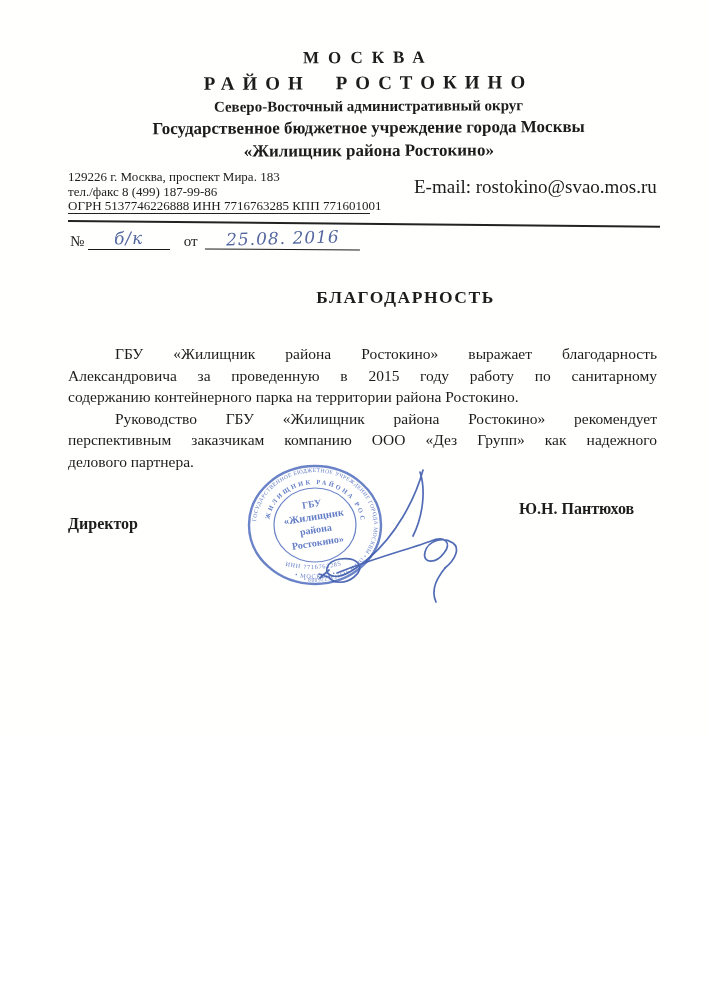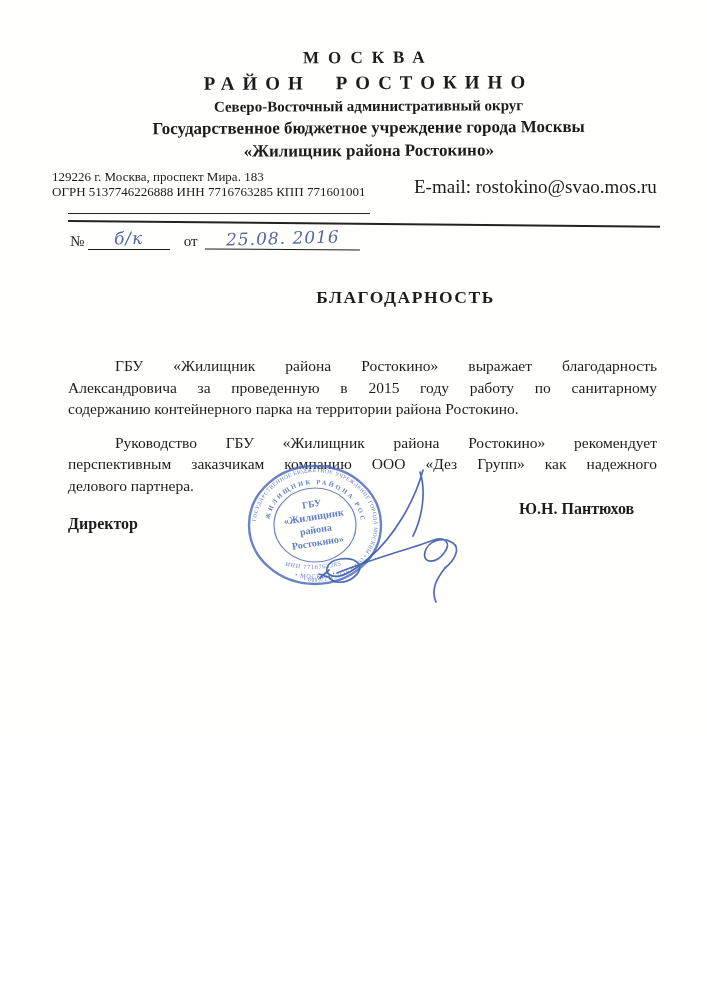--- a/index.html
+++ b/index.html
@@ -8,42 +8,42 @@
 
   
   .header{position:absolute;top:46px;left:30px;right:0;text-align:center;transform:rotate(-0.3deg);}
   .h-city{font-size:17px;font-weight:bold;letter-spacing:9px;line-height:24px;}
   .h-district{font-size:19px;font-weight:bold;letter-spacing:8px;word-spacing:12px;line-height:26px;}
   .h-okrug{font-size:15px;font-weight:bold;line-height:21px;}
   .h-org{font-size:17px;font-weight:bold;line-height:22px;}
   .h-org2{font-size:17px;font-weight:bold;line-height:23px;}
 
   
-  .contacts{position:absolute;top:170px;left:52px;font-size:13px;line-height:14.5px;}
+  .contacts{position:absolute;top:170px;left:68px;font-size:13px;line-height:14.5px;}
   .contacts div{white-space:nowrap;}
   .email{position:absolute;top:176px;left:414px;font-size:19px;}
 
   .rule-short{position:absolute;top:213px;left:68px;width:302px;border-top:1.6px solid #222;}
   .rule-long{position:absolute;top:220px;left:68px;width:592px;border-top:2px solid #222;transform:rotate(0.55deg);transform-origin:left center;}
 
   
   .ref-row{position:absolute;top:229px;left:70px;font-size:15px;}
   .uline{display:inline-block;border-bottom:1.7px solid #1a1a1a;height:20px;vertical-align:bottom;text-align:center;}
   .u-no{width:82px;}
   .u-date{width:155px;transform:rotate(0.4deg);}
   .ot{margin-left:10px;margin-right:4px;}
   .hand{font-style:italic;color:#54679f;font-size:17px;letter-spacing:1px;display:inline-block;transform:rotate(-2deg);position:relative;top:-1px;font-family:"DejaVu Serif",serif;}
 
   
   .doc-title{position:absolute;top:287px;left:0;width:100%;box-sizing:border-box;padding-left:104px;text-align:center;font-size:17.5px;font-weight:bold;letter-spacing:1.5px;}
 
   
   .body-text{position:absolute;top:343px;left:68px;width:589px;font-size:15.5px;}
   .bline{line-height:21.5px;text-align:justify;text-align-last:justify;white-space:normal;}
-  .bline.indent{text-indent:47px;margin-top:12px;}
+  .bline.indent{text-indent:47px;}
   .bline.last{text-align-last:left;}
 
   
   .sig-role{position:absolute;top:515px;left:68px;font-size:16px;font-weight:bold;}
   .sig-name{position:absolute;top:500px;left:519px;font-size:16px;font-weight:bold;}
 
   .stamp{position:absolute;top:463px;left:244px;}
   .autograph{position:absolute;top:456px;left:295px;}
 
   
@@ -59,20 +59,21 @@
   <div class="header">
     <div class="h-city">МОСКВА</div>
     <div class="h-district">РАЙОН РОСТОКИНО</div>
     <div class="h-okrug">Северо-Восточный административный округ</div>
     <div class="h-org">Государственное бюджетное учреждение города Москвы</div>
     <div class="h-org2">«Жилищник района Ростокино»</div>
   </div>
 
   <div class="contacts">
     <div>129226 г. Москва, проспект Мира. 183</div>
+    <div>тел./факс 8  (499) 187-99-86</div>
     <div>ОГРН 5137746226888  ИНН 7716763285  КПП 771601001</div>
   </div>
   <div class="email">E-mail: rostokino@svao.mos.ru</div>
 
   <div class="rule-short"></div>
   <div class="rule-long"></div>
 
   <div class="ref-row">
     <span>№</span>
     <span class="uline u-no"><span class="hand">б/к</span></span>

